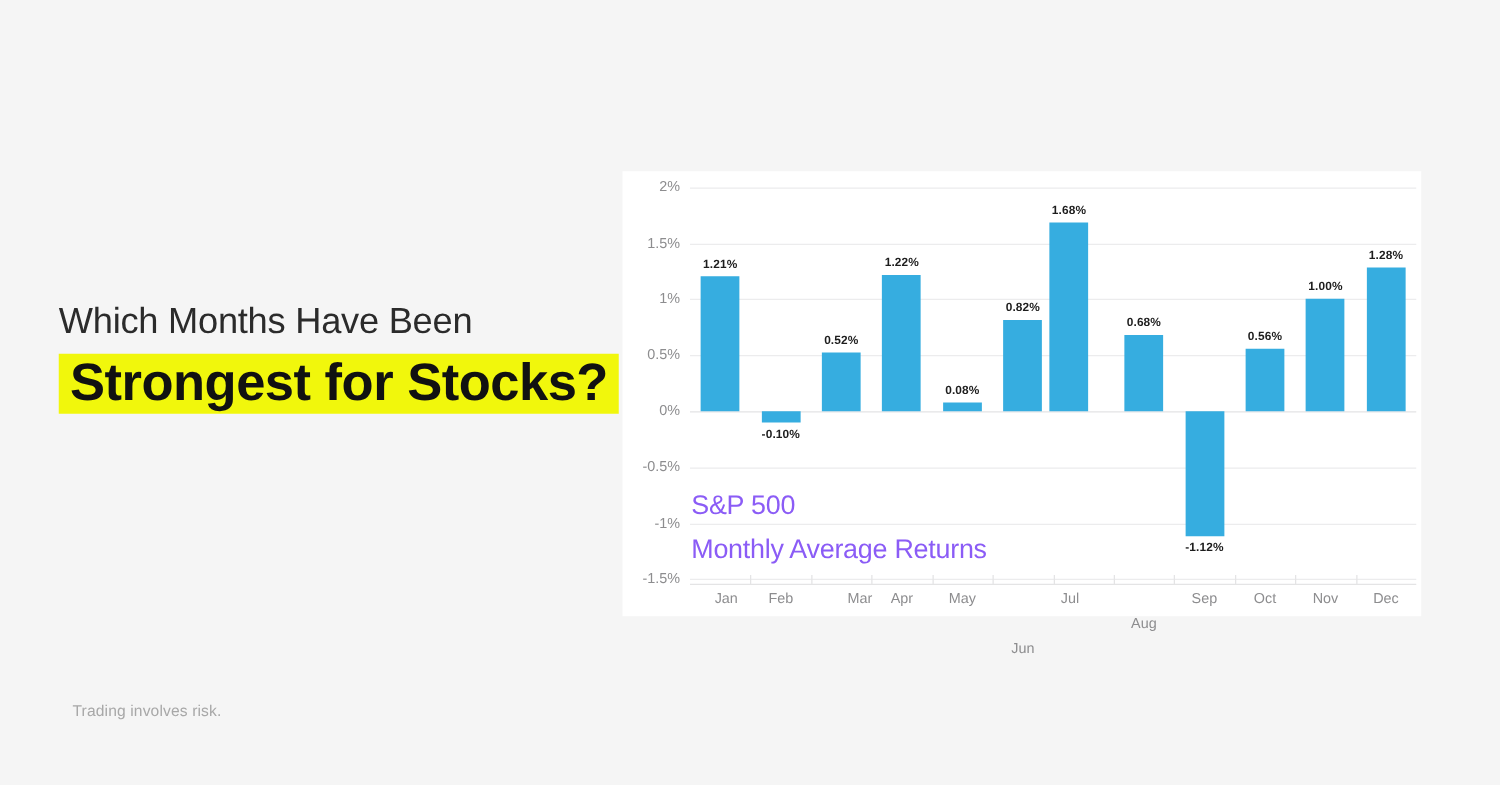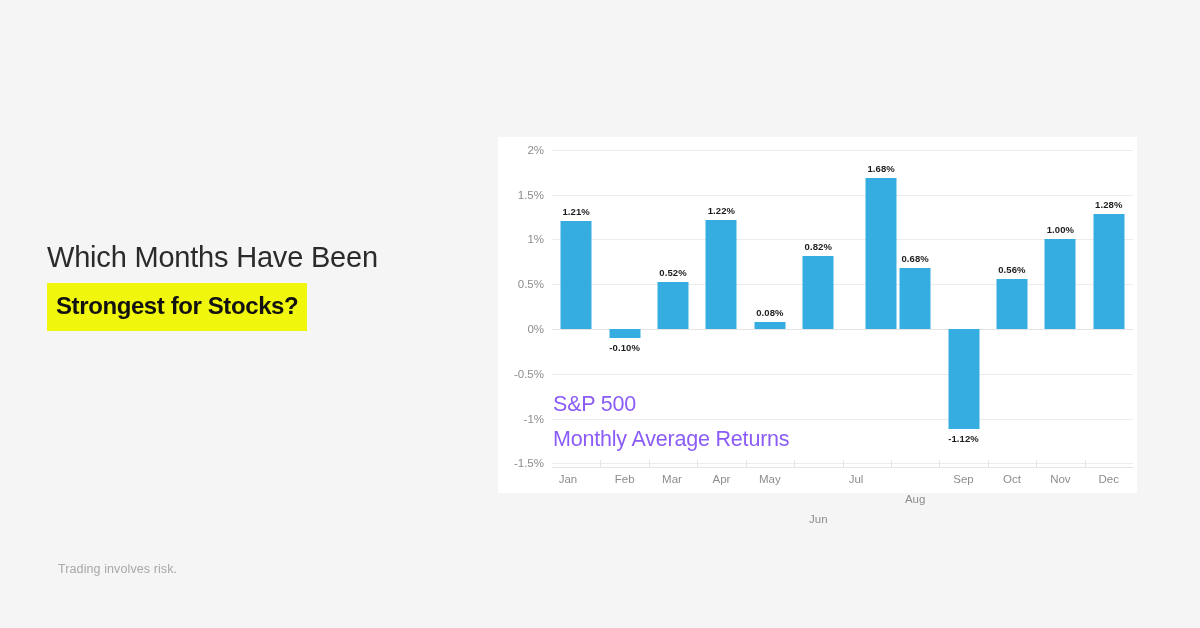--- a/index.html
+++ b/index.html
@@ -31,21 +31,21 @@
     white-space: nowrap;
   }
   #headline-line-2-wrap {
     margin-top: 7px;
     display: inline-block;
   }
   #headline-line-2 {
     display: inline-block;
     background: #f1f70c;
     color: #111111;
-    font-size: 24px;
+    font-size: 42px;
     font-weight: 700;
     letter-spacing: -0.4px;
     line-height: 44px;
     padding: 1px 9px 3px 9px;
     white-space: nowrap;
   }
 
   #disclaimer {
     position: absolute;
     left: 58px;
@@ -211,21 +211,21 @@
           <div class="bar-label" style="top: 67.688px;">1.22%</div>
         </div>
         <div class="bar-col" style="left: 193.667px; width: 48.4167px;">
           <div class="bar" style="height: 7.168px; background: rgb(54, 173, 224); top: 184.832px;"></div>
           <div class="bar-label" style="top: 169.832px;">0.08%</div>
         </div>
         <div class="bar-col" style="left: 242.083px; width: 48.4167px;">
           <div class="bar" style="height: 73.472px; background: rgb(54, 173, 224); top: 118.528px;"></div>
           <div class="bar-label" style="top: 103.528px;">0.82%</div>
         </div>
-        <div class="bar-col" style="left: 305px; width: 48.4167px;">
+        <div class="bar-col" style="left: 279px; width: 48.4167px;">
           <div class="bar" style="height: 150.528px; background: rgb(54, 173, 224); top: 41.472px;"></div>
           <div class="bar-label" style="top: 26.472px;">1.68%</div>
         </div>
         <div class="bar-col" style="left: 338.917px; width: 48.4167px;">
           <div class="bar" style="height: 60.928px; background: rgb(54, 173, 224); top: 131.072px;"></div>
           <div class="bar-label" style="top: 116.072px;">0.68%</div>
         </div>
         <div class="bar-col" style="left: 387.333px; width: 48.4167px;">
           <div class="bar" style="height: 100.352px; background: rgb(54, 173, 224); top: 192px;"></div>
           <div class="bar-label" style="top: 296.352px;">-1.12%</div>
@@ -240,24 +240,24 @@
         </div>
         <div class="bar-col" style="left: 532.583px; width: 48.4167px;">
           <div class="bar" style="height: 114.688px; background: rgb(54, 173, 224); top: 77.312px;"></div>
           <div class="bar-label" style="top: 62.312px;">1.28%</div>
         </div>
       </div>
   </div>
 
   <div id="axis-line"></div>
   <div id="xaxis-layer">
-      <div class="xlabel" style="left: 70px;">Jan</div>
+      <div class="xlabel" style="left: 83px;">Jan</div>
       <div class="xlabel" style="left: 126.625px;">Feb</div>
       <div class="xtick-mark" style="left: 102.417px;"></div>
-      <div class="xlabel" style="left: 174px;">Mar</div>
+      <div class="xlabel" style="left: 190px;">Mar</div>
       <div class="xtick-mark" style="left: 150.833px;"></div>
       <div class="xlabel" style="left: 223.458px;">Apr</div>
       <div class="xtick-mark" style="left: 199.25px;"></div>
       <div class="xlabel" style="left: 271.875px;">May</div>
       <div class="xtick-mark" style="left: 247.667px;"></div>
       <div class="xlabel" style="left: 320.292px; margin-top: 40px;">Jun</div>
       <div class="xtick-mark" style="left: 296.083px;"></div>
       <div class="xlabel" style="left: 358px;">Jul</div>
       <div class="xtick-mark" style="left: 344.5px;"></div>
       <div class="xlabel" style="left: 417.125px; margin-top: 20px;">Aug</div>

